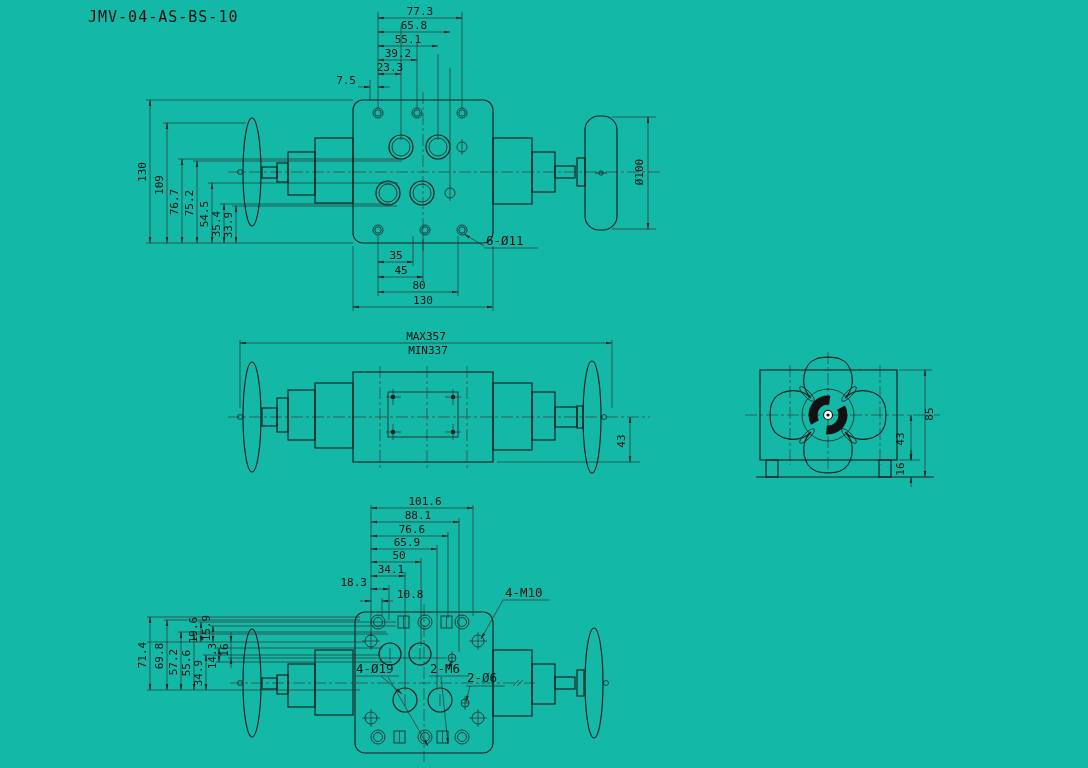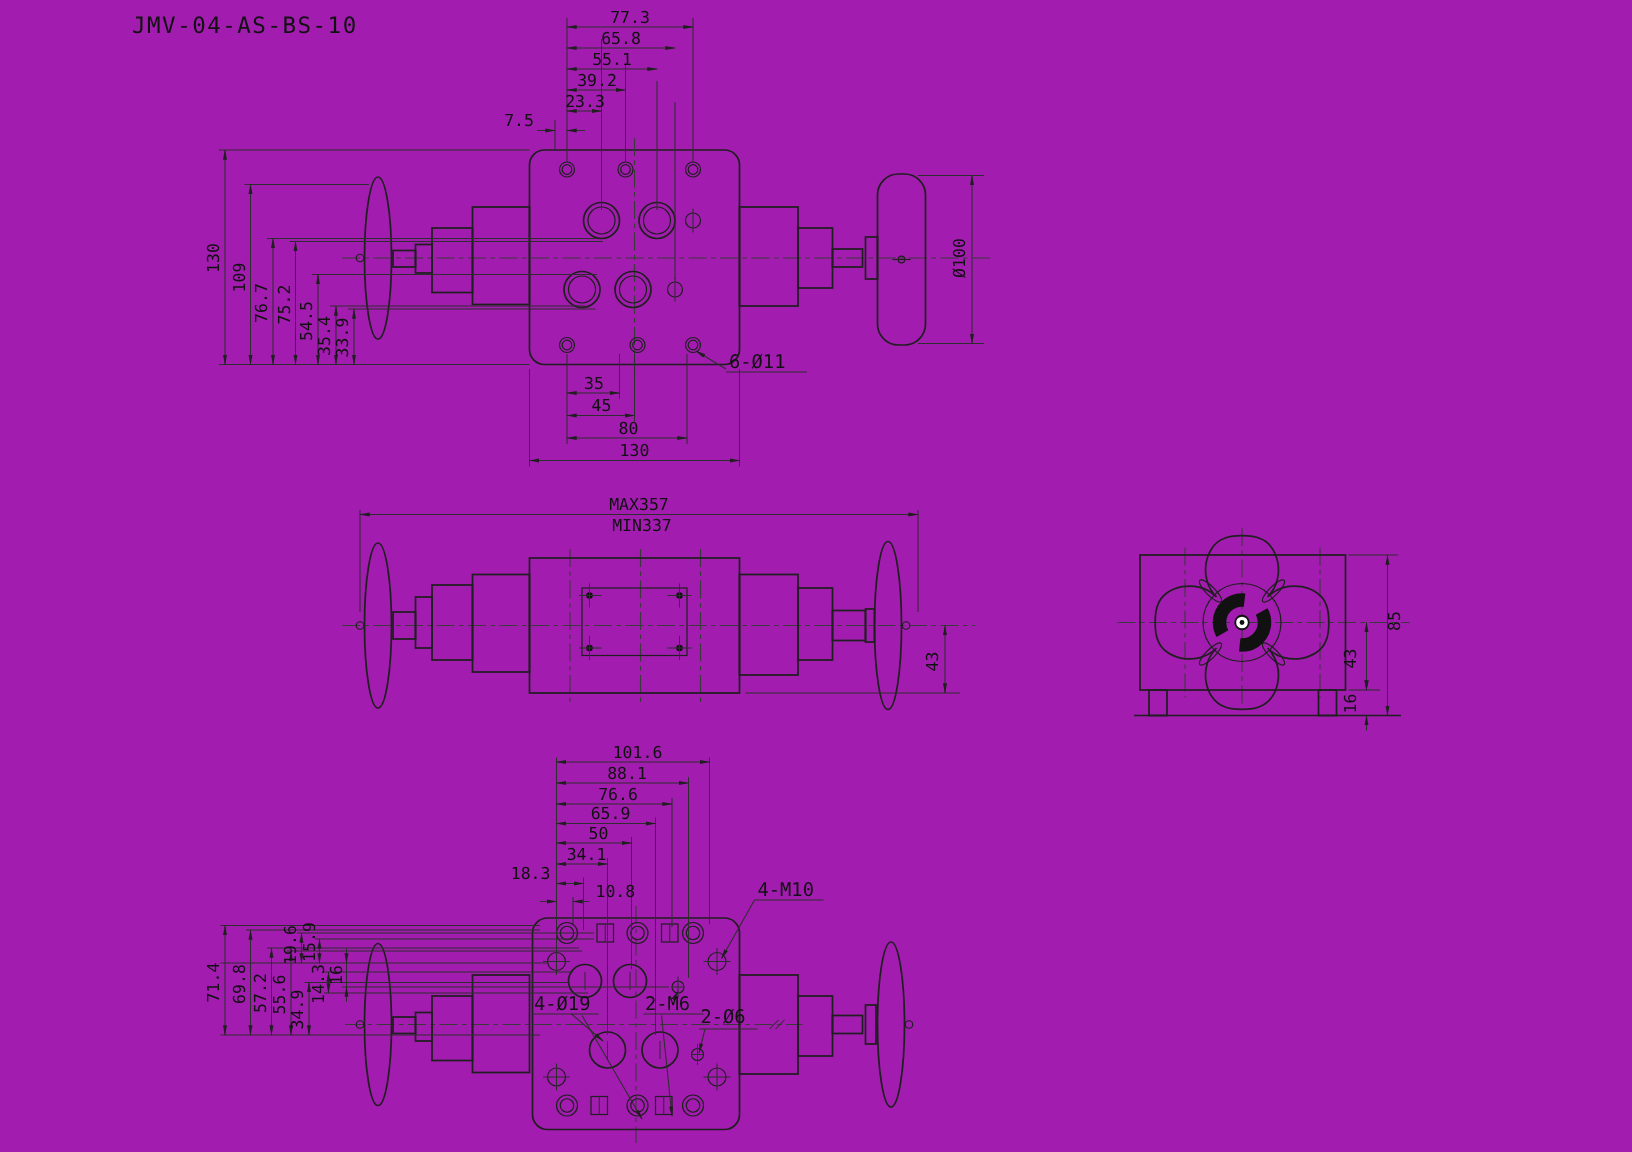--- a/index.html
+++ b/index.html
@@ -1,16 +1,16 @@
 <!DOCTYPE html>
 <html><head>
 <meta charset="utf-8">
 <style>
   html,body{margin:0;padding:0;background:#f6f6f4;}
-  .page{position:relative;width:1088px;height:768px;background:#a21caf;overflow:hidden;
+  .page{position:relative;width:1088px;height:768px;background:#14b8a6;overflow:hidden;
         font-family:"DejaVu Sans Mono", monospace;}
   svg{position:absolute;left:0;top:0;}
   svg text{fill:#111;font-family:"DejaVu Sans Mono", monospace;font-size:11px;}
   svg text.big{font-size:15px;letter-spacing:1px;}
   svg text.call{font-size:12.5px;}
   .ln{stroke:#1f1f1f;stroke-width:1.15;fill:none;}
   .lt{stroke:#1f1f1f;stroke-width:0.8;fill:none;}
   .tn{stroke:#2e2e2e;stroke-width:0.7;fill:none;}
   .cl{stroke:#3a3a3a;stroke-width:0.7;fill:none;stroke-dasharray:12 3 3 3;}
   .dk{fill:#111;}

